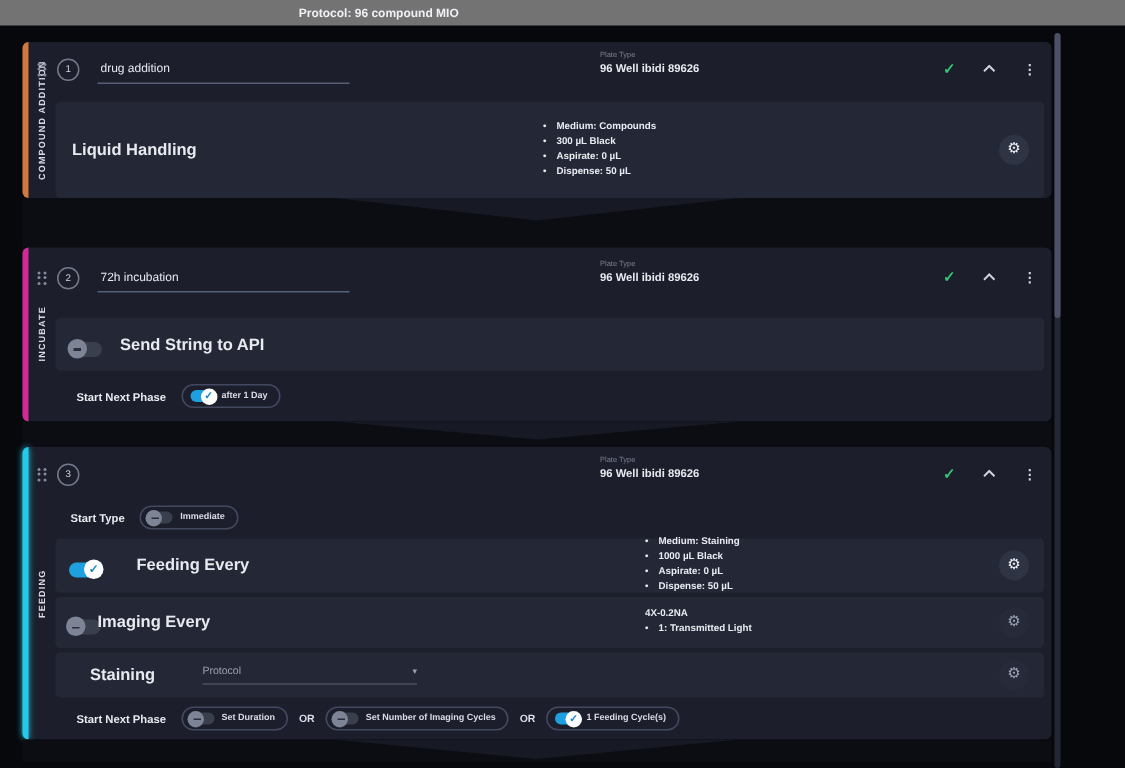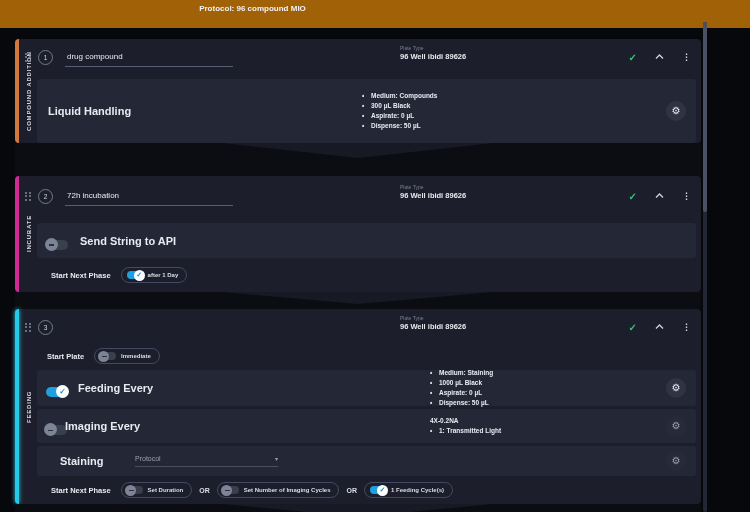--- a/index.html
+++ b/index.html
@@ -1,20 +1,20 @@
 <!DOCTYPE html>
 <html><head>
 <meta charset="utf-8">
 <style>
   * { margin:0; padding:0; box-sizing:border-box; }
   html,body { width:750px; height:512px; overflow:hidden; background:#07080c;
     font-family:"Liberation Sans", sans-serif; -webkit-font-smoothing:antialiased; }
 
   
-  .app-header { height:28px; background:#a16207; position:relative; }
+  .app-header { height:17px; background:#737373; position:relative; }
   .app-title { position:absolute; left:0; top:0; width:505px; height:17px;
     line-height:17px; text-align:center; color:#f0f1f5; font-size:8px; font-weight:bold; }
 
   
   .scrollbar-track { position:absolute; right:43px; top:22px; bottom:0; width:4px;
     background:#232734; border-radius:2px; }
   .scrollbar-thumb { position:absolute; top:0; left:0; width:4px; height:190px;
     background:#4a5066; border-radius:2px; }
 
   
@@ -142,21 +142,21 @@
     <div class="head-row">
       <span class="drag-handle">
           <i></i>
           <i></i>
           <i></i>
           <i></i>
           <i></i>
           <i></i>
         </span>
       <span class="num-circle">1</span>
-      <span class="name-input">drug compound</span>
+      <span class="name-input">drug addition</span>
       <span class="plate-block">
         <div class="plate-label">Plate Type</div>
         <div class="plate-value">96 Well ibidi 89626</div>
       </span>
       <span class="head-icons">
         <span class="check-icon">✓</span>
         <span class="chevron-btn">
           <svg width="9" height="6" viewBox="0 0 9 6">
               <path d="M1 4.5 L4.5 1 L8 4.5" stroke="#cfd3de" fill="none" stroke-width="1.3"></path>
             </svg>
@@ -254,30 +254,30 @@
         <span class="chevron-btn">
           <svg width="9" height="6" viewBox="0 0 9 6">
               <path d="M1 4.5 L4.5 1 L8 4.5" stroke="#cfd3de" fill="none" stroke-width="1.3"></path>
             </svg>
         </span>
         <span class="kebab-icon">⋮</span>
       </span>
     </div>
 
     <div class="foot-row p3-startphase">
-      <span class="foot-label">Start Plate</span>
+      <span class="foot-label">Start Type</span>
       <span class="pill">
         <span class="tgl sm off"></span>
         <span class="pill-text">Immediate</span>
       </span>
     </div>
 
     <div class="panel p3-feeding">
       <span class="tgl on vcenter" style="left:9px"></span>
-      <span class="row-label vcenter" style="left:41px">Feeding Every</span>
+      <span class="row-label vcenter" style="left:54px">Feeding Every</span>
       <span class="fields">
         <span class="field">
           <div class="field-label">Hours</div>
           <div class="field-value">24</div>
         </span>
         <span class="field">
           <div class="field-label">Minutes</div>
           <div class="field-value">0</div>
         </span>
       </span>

